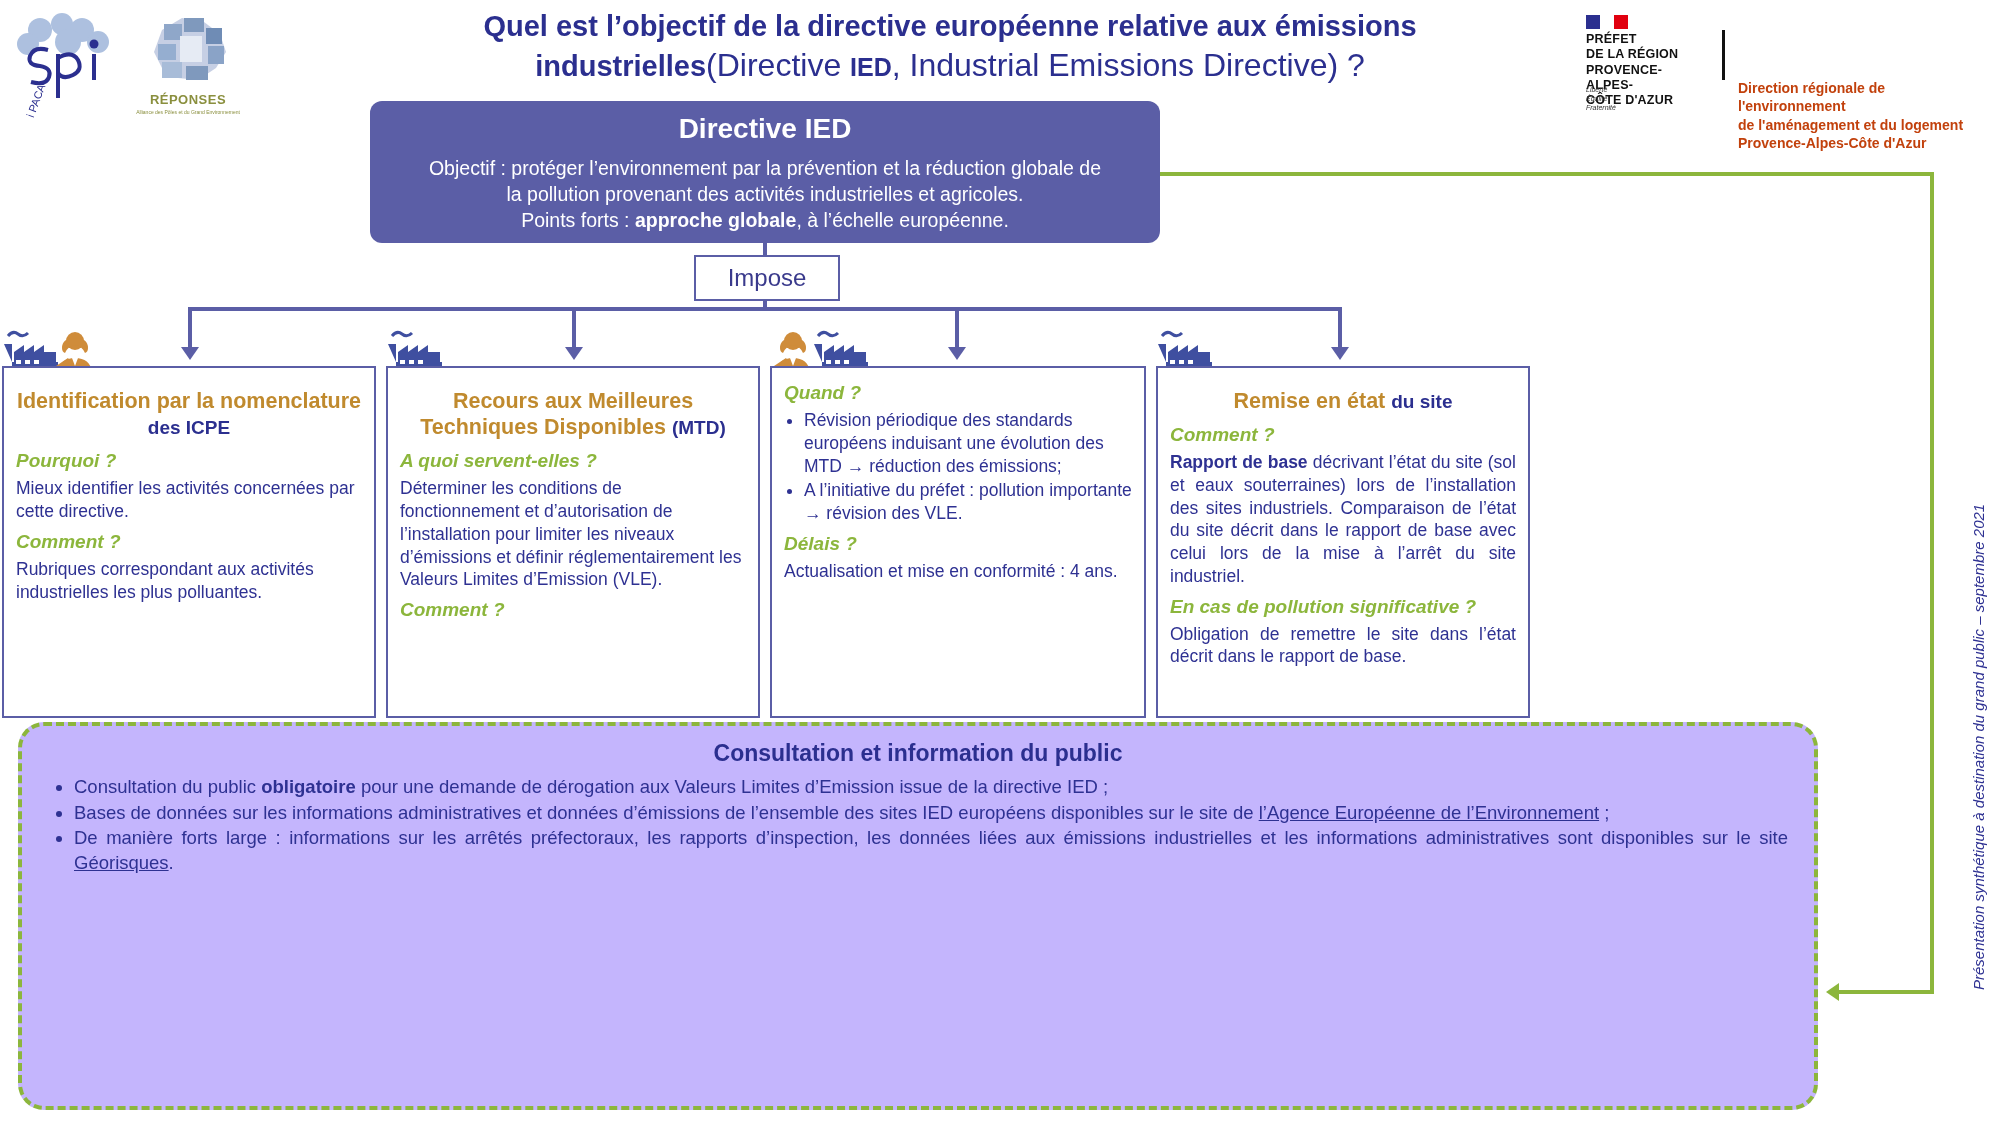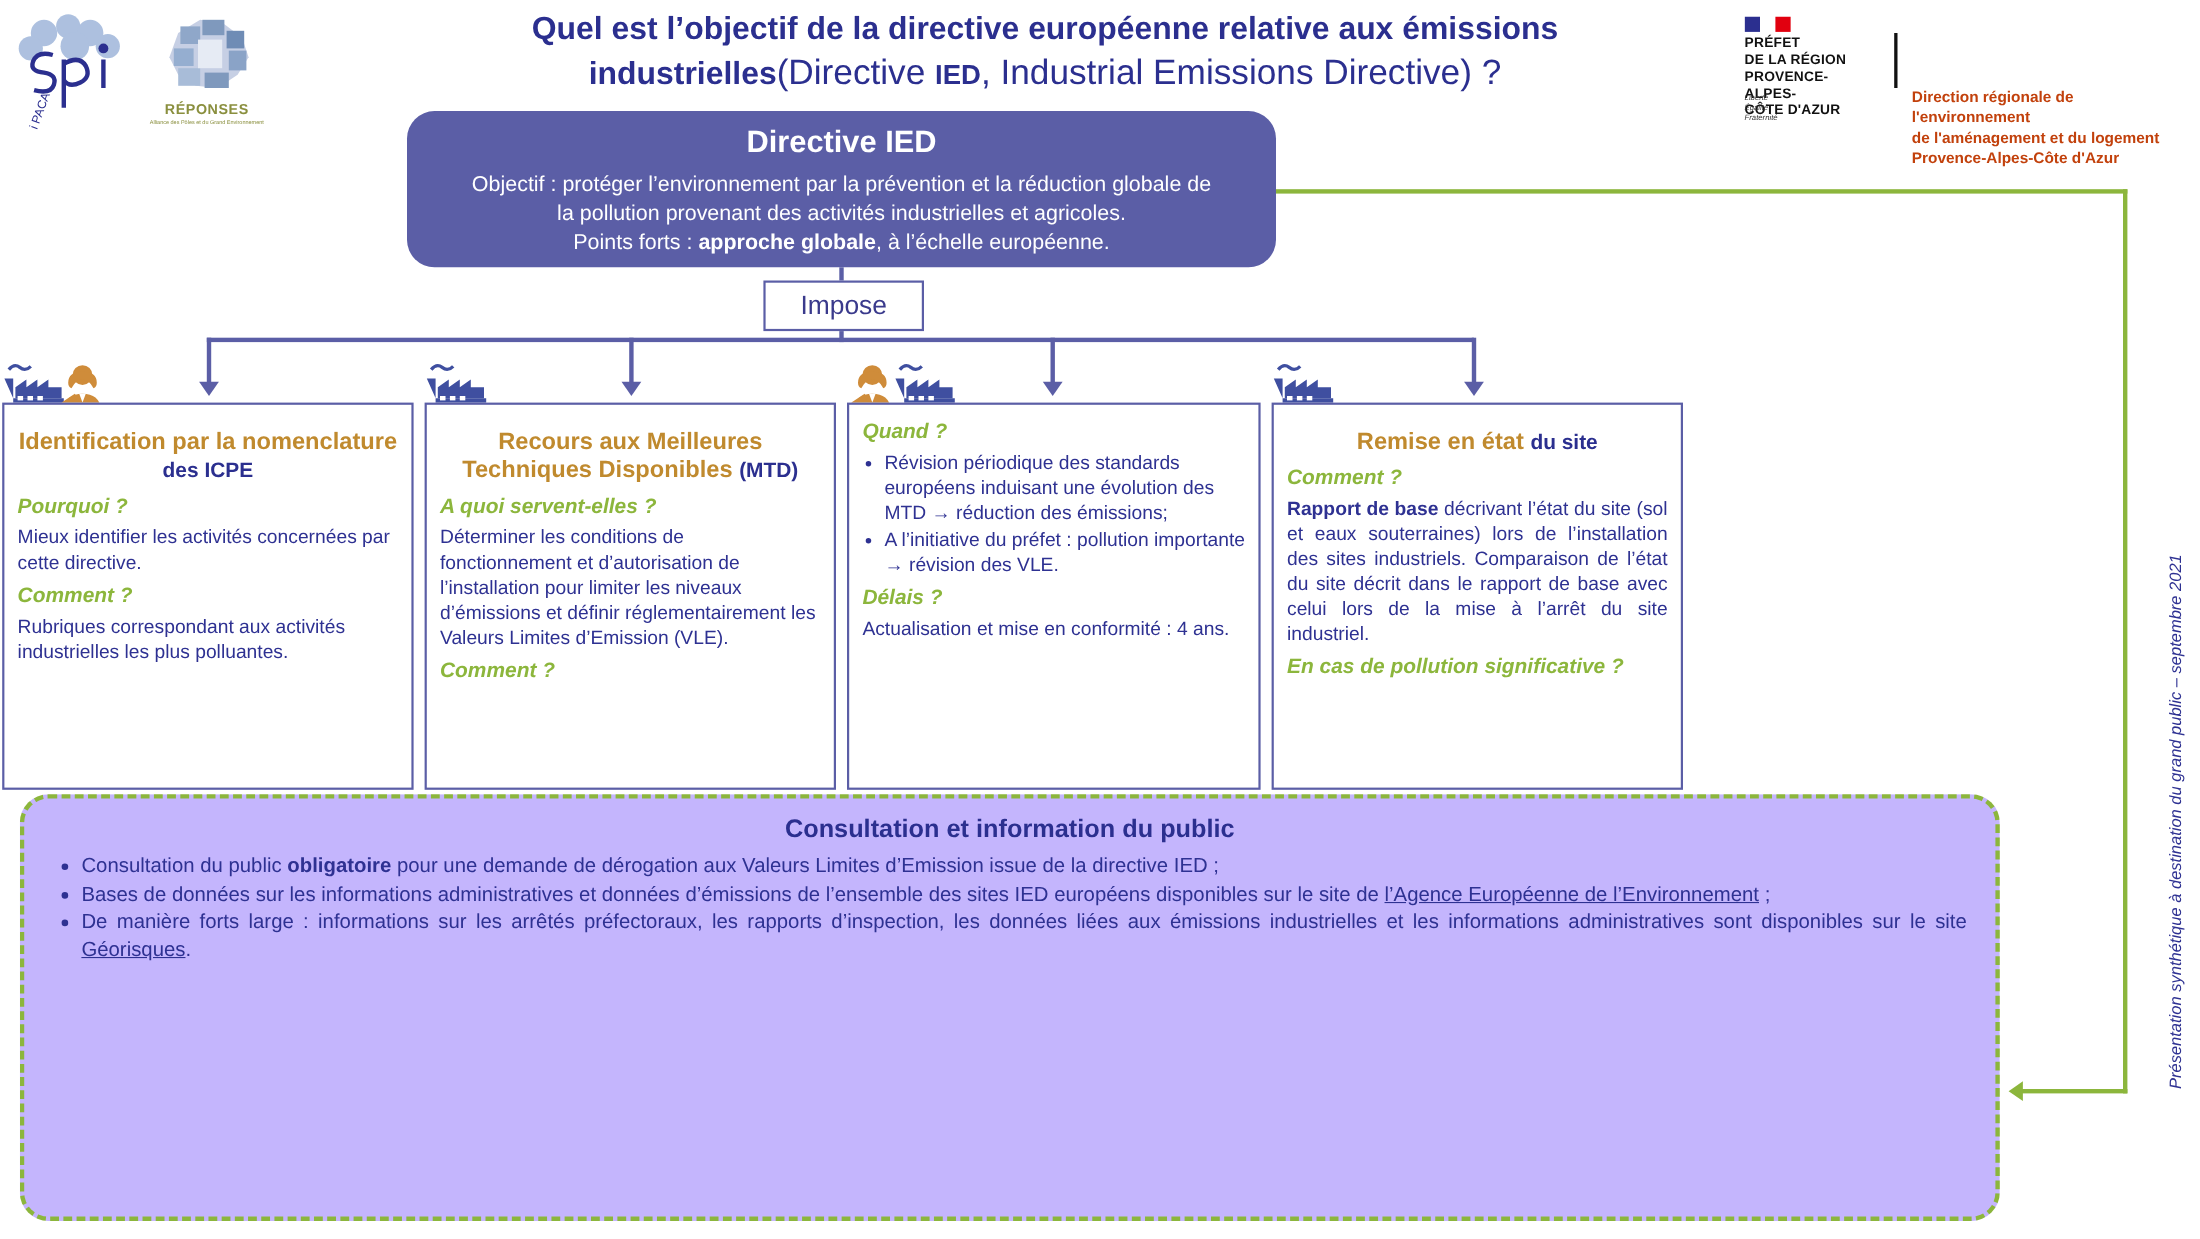--- a/index.html
+++ b/index.html
@@ -43,21 +43,21 @@
   #prefet-flag{position:absolute;left:0;top:5px;width:42px;height:14px;}
   #prefet-divider{position:absolute;left:136px;top:20px;width:3px;height:50px;background:#111;}
   #dreal-text{
     position:absolute;left:152px;top:22px;width:250px;
     font-size:14px;font-weight:bold;color:#c2410c;line-height:1.32;margin-top:47px;
   }
 
   
   #ied-box{
     left:370px;top:101px;width:790px;height:142px;
-    background:#5b5ea6;border-radius:25px;color:#fff;
+    background:#5b5ea6;border-radius:12px;color:#fff;
     box-sizing:border-box;padding:12px 22px 0 22px;
   }
   #ied-title{font-size:28px;font-weight:bold;text-align:center;margin-bottom:10px;}
   #ied-body{font-size:19.5px;text-align:center;line-height:1.34;}
   #ied-body b{font-weight:bold;}
 
   
   #impose-box{
     left:694px;top:255px;width:142px;height:42px;
     border:2.5px solid #5b5ea6;background:#fff;
@@ -324,20 +324,21 @@
 </div>
 
 <div class="col" id="col4">
   <div class="col-title">
     <span>Remise en état</span>
     <span class="navy">du site</span>
   </div>
   <div class="q">Comment ?</div>
   <div class="p just"><b>Rapport de base</b><span> décrivant l’état du site (sol et eaux souterraines) lors de l’installation des sites industriels. Comparaison de l’état du site décrit dans le rapport de base avec celui lors de la mise à l’arrêt du site industriel.</span></div>
   <div class="q">En cas de pollution significative ?</div>
+  <div class="p just">Obligation de remettre le site dans l’état décrit dans le rapport de base.</div>
 </div>
 
 <div class="abs" id="consult">
   <div id="consult-title">Consultation et information du public</div>
   <ul>
     <li><span>Consultation du public </span><b>obligatoire</b><span> pour une demande de dérogation aux Valeurs Limites d’Emission issue de la directive IED ;</span></li>
     <li><span>Bases de données sur les informations administratives et données d’émissions de l’ensemble des sites IED européens disponibles sur le site de </span><u>l’Agence Européenne de l’Environnement</u><span> ;</span></li>
     <li><span>De manière forts large : informations sur les arrêtés préfectoraux, les rapports d’inspection, les données liées aux émissions industrielles et les informations administratives sont disponibles sur le site </span><u>Géorisques</u><span>.</span></li>
   </ul>
 </div>

